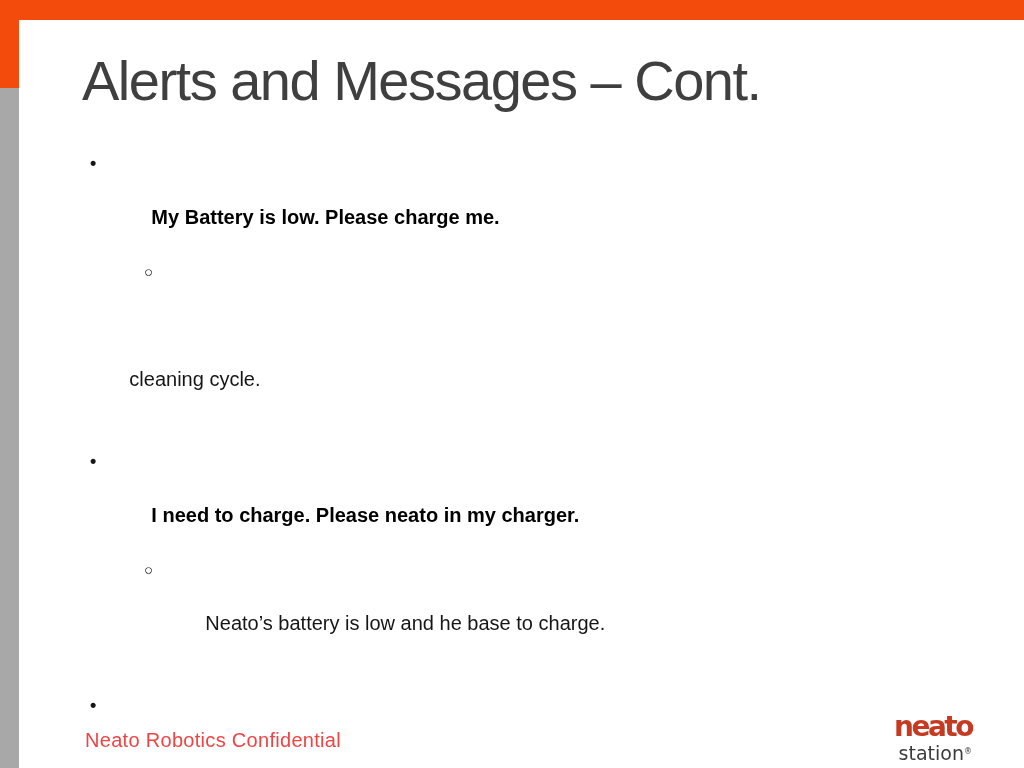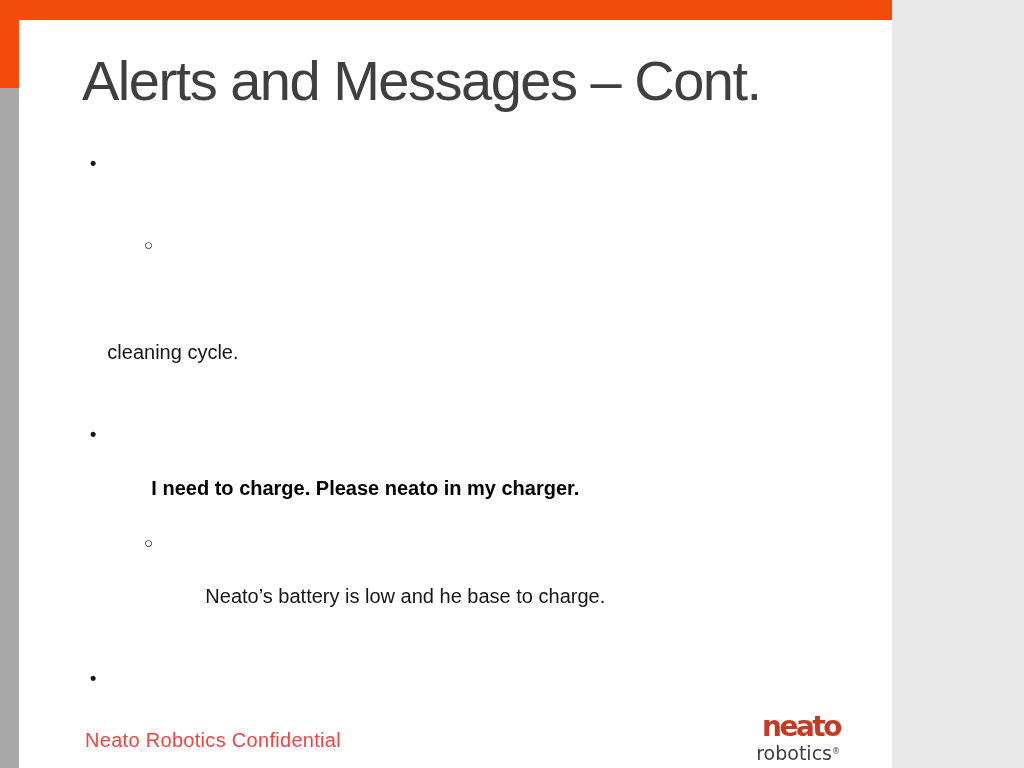--- a/index.html
+++ b/index.html
@@ -1,37 +1,37 @@
 <!DOCTYPE html>
 <html><head>
 <meta charset="utf-8">
 <style>
   html,body{margin:0;padding:0;background:#e9e9e9;}
   .slide{
-    position:relative;width:892px;height:768px;background:#ffffff;
+    position:relative;width:1024px;height:768px;background:#ffffff;
     overflow:hidden;font-family:"Liberation Sans",sans-serif;text-decoration:underline;
   }
   
   .top-bar{position:absolute;left:0;top:0;width:1024px;height:20px;background:#f24b0c;}
   .corner-block{position:absolute;left:0;top:0;width:19px;height:88px;background:#f24b0c;}
   .side-strip{position:absolute;left:0;top:88px;width:19px;height:680px;background:#a8a8a8;}
   
   .title{
     position:absolute;left:82px;top:52px;
     font-size:56px;line-height:1.05;letter-spacing:-1.5px;
     color:#3f3f3f;white-space:pre;
   }
   
   .content{position:absolute;left:0;top:150px;width:1024px;}
   .row{position:relative;line-height:27px;font-size:20px;color:#161616;white-space:pre;}
   .row.gap{margin-top:28px;}
   .row.b{font-weight:bold;color:#000;}
   .lvl1{padding-left:118px;}
   .lvl2{padding-left:172px;}
-  .cont2{padding-left:74px;}
+  .cont2{padding-left:96px;}
   .blt{position:absolute;top:0;line-height:27px;color:#161616;}
   .lvl1 .blt{left:90px;font-size:18px;}
   .lvl2 .blt{left:144px;font-size:15px;}
   .txt{white-space:pre;}
   
   .footer{
     position:absolute;left:85px;top:729px;
     font-size:20px;color:#ef4444;letter-spacing:0.3px;
   }
   
@@ -54,20 +54,21 @@
   <div class="top-bar"></div>
   <div class="corner-block"></div>
   <div class="side-strip"></div>
 
   <div class="title">Alerts and Messages – Cont.</div>
 
   <div class="content">
 
     <div class="row lvl1 b">
       <span class="blt">•</span>
+      <span class="txt">My Battery is low. Please charge me.</span>
     </div>
     <div class="row lvl2">
       <span class="blt">○</span>
     </div>
     <div class="row cont2">
       <span class="txt">cleaning cycle.</span>
     </div>
 
     <div class="row lvl1 b gap">
       <span class="blt">•</span>
@@ -82,16 +83,16 @@
       <span class="blt">•</span>
       
     </div>
 
   </div>
 
   <div class="footer">Neato Robotics Confidential</div>
 
   <div class="logo">
     <span class="logo-brand">neato</span>
-    <span class="logo-sub"><span>robotics</span><span class="mark">®</span></span>
+    <span class="logo-sub"><span>station</span><span class="mark">®</span></span>
   </div>
 
 </div>
 
 </body></html>

